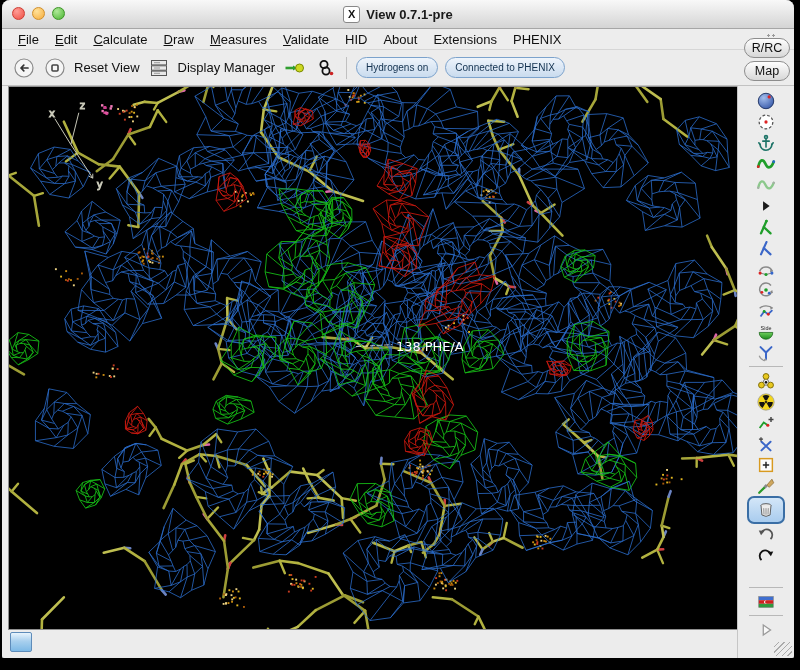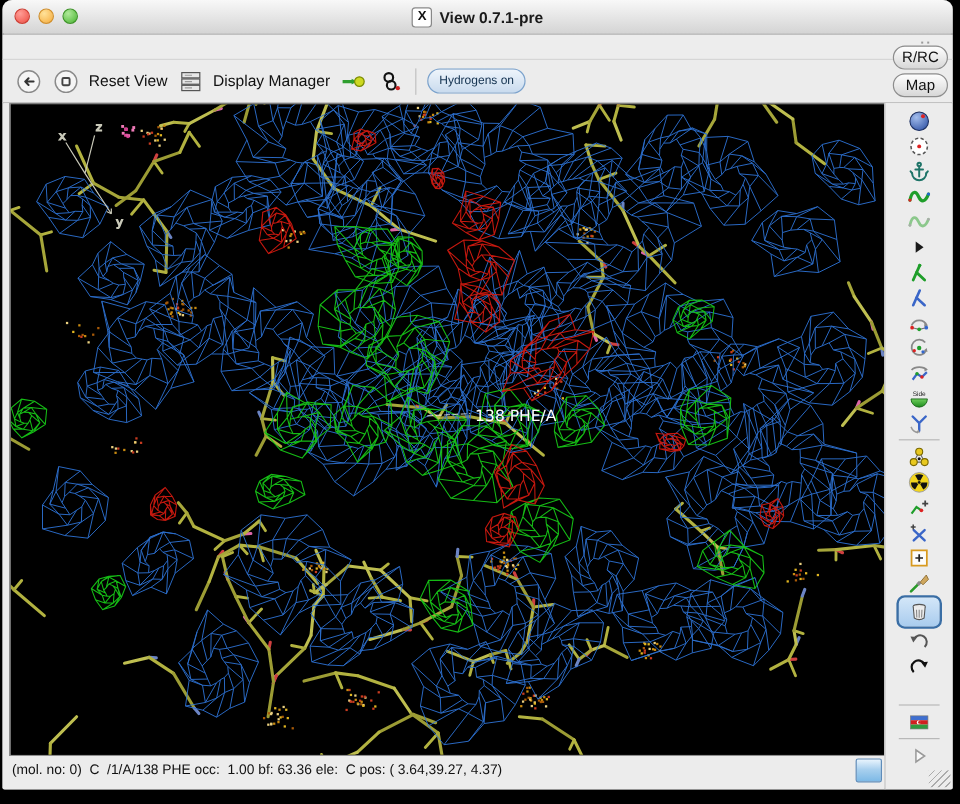--- a/index.html
+++ b/index.html
@@ -69,20 +69,32 @@
       <span class="light min"></span>
       <span class="light zoom"></span>
     </div>
     <div class="title-wrap">
       <span class="x11">X</span>
       <span>View 0.7.1-pre</span>
     </div>
   </div>
 
   <div class="menubar">
+    <div id="menu-items" style="display:flex;">
+        <span class="menu-item"><u>F</u>ile</span>
+        <span class="menu-item"><u>E</u>dit</span>
+        <span class="menu-item"><u>C</u>alculate</span>
+        <span class="menu-item"><u>D</u>raw</span>
+        <span class="menu-item"><u>M</u>easures</span>
+        <span class="menu-item"><u>V</u>alidate</span>
+        <span class="menu-item">HID</span>
+        <span class="menu-item">About</span>
+        <span class="menu-item">Extensions</span>
+        <span class="menu-item">PHENIX</span>
+      </div>
     <div class="menugrip"></div>
   </div>
 
   <div class="toolbar">
     <span class="tbicon">
         <svg width="22" height="22" viewBox="0 0 22 22">
           <circle cx="11" cy="11" r="9" fill="#f5f5f5" stroke="#8a8a8a" stroke-width="1.2"></circle>
           <path d="M15,11 H8 M8,11 l2.8,-2.8 M8,11 l2.8,2.8" stroke="#333" stroke-width="1.7" fill="none" stroke-linecap="round"></path>
         </svg>
       </span>
@@ -113,20 +125,21 @@
       </span>
     <span class="tbicon">
         <svg width="22" height="22" viewBox="0 0 22 22">
           <circle cx="10" cy="7.5" r="3.6" fill="none" stroke="#111" stroke-width="1.8"></circle>
           <circle cx="12" cy="14" r="3.6" fill="none" stroke="#111" stroke-width="1.8"></circle>
           <circle cx="17.5" cy="16.5" r="1.8" fill="#c22"></circle>
         </svg>
       </span>
     <span class="tbsep"></span>
     <span class="bluepill">Hydrogens on</span>
+    <span class="bluepill">Connected to PHENIX</span>
   </div>
 
   <div class="side-pills">
     <span class="graypill">R/RC</span>
     <span class="graypill">Map</span>
   </div>
 
   <div class="content">
     <div class="leftpane">
       <div class="canvas-wrap">
@@ -780,21 +793,20 @@
               <path d="M84,92 l-4,-2 M84,92 l0,-4.5"></path>
               <text x="40" y="30" fill="#d8d8c8" font-size="10" font-family="DejaVu Sans, sans-serif">x</text>
               <text x="71" y="22" fill="#d8d8c8" font-size="10" font-family="DejaVu Sans, sans-serif">z</text>
               <text x="88" y="102" fill="#d8d8c8" font-size="10" font-family="DejaVu Sans, sans-serif">y</text>
             </g>
             <line x1="348" y1="262" x2="384" y2="260" stroke="#eee" stroke-width="1" opacity="0.75" stroke-dasharray="5 2"></line>
             <text x="388" y="266" fill="#ffffff" font-size="13" font-family="DejaVu Sans, sans-serif">138 PHE/A</text>
           </svg>
       </div>
       <div class="statusbar">
-        <span class="stxt">(mol. no: 0)  C  /1/A/138 PHE occ:  1.00 bf: 63.36 ele:  C pos: ( 3.64,39.27, 4.37)</span>
         <span class="status-thumb"></span>
       </div>
     </div>
     <div class="strip" id="strip">
         <div class="tool">
           <svg width="20" height="20" viewBox="0 0 22 22">
             <defs>
               <radialGradient id="gsph" cx="35%" cy="30%" r="80%">
                 <stop offset="0%" stop-color="#a3bdec"></stop>
                 <stop offset="100%" stop-color="#3557a8"></stop>

